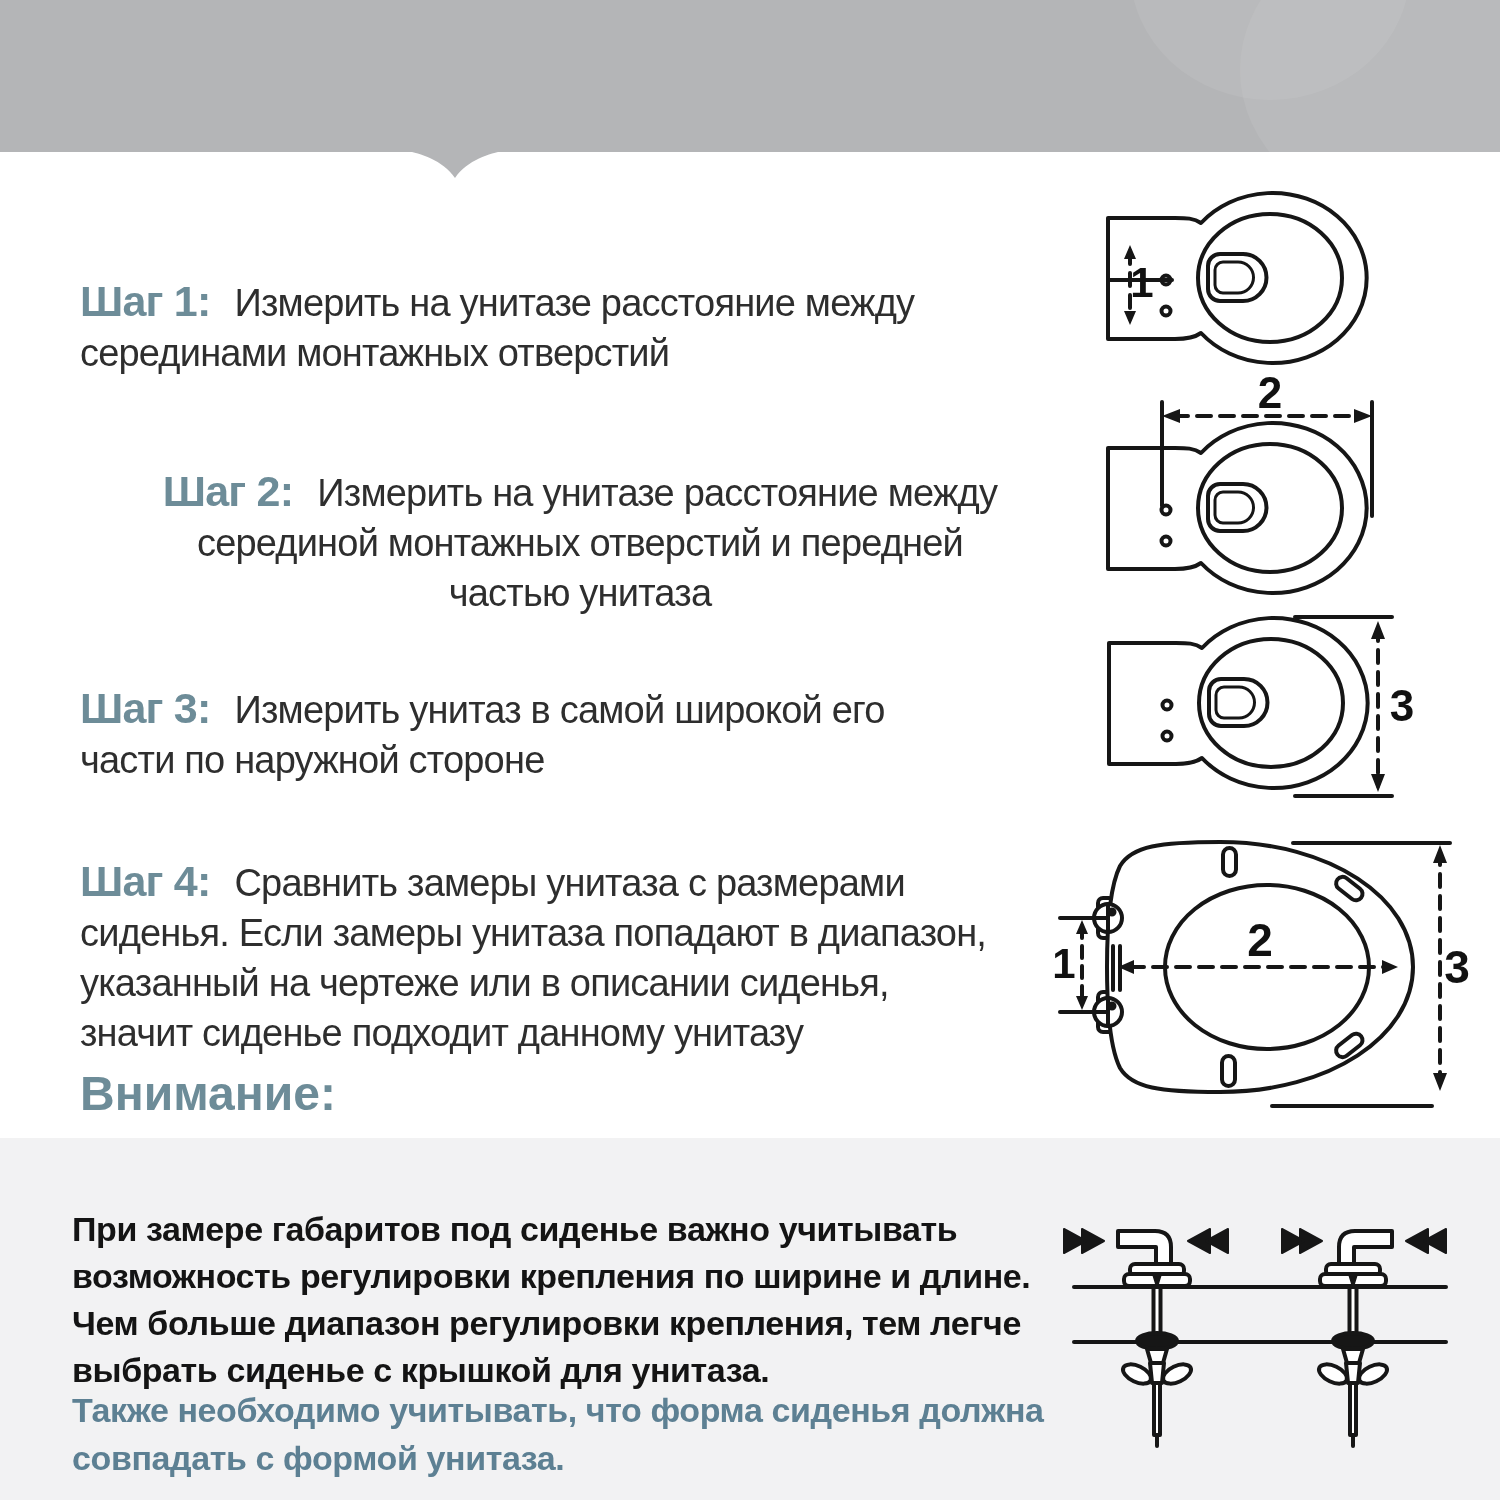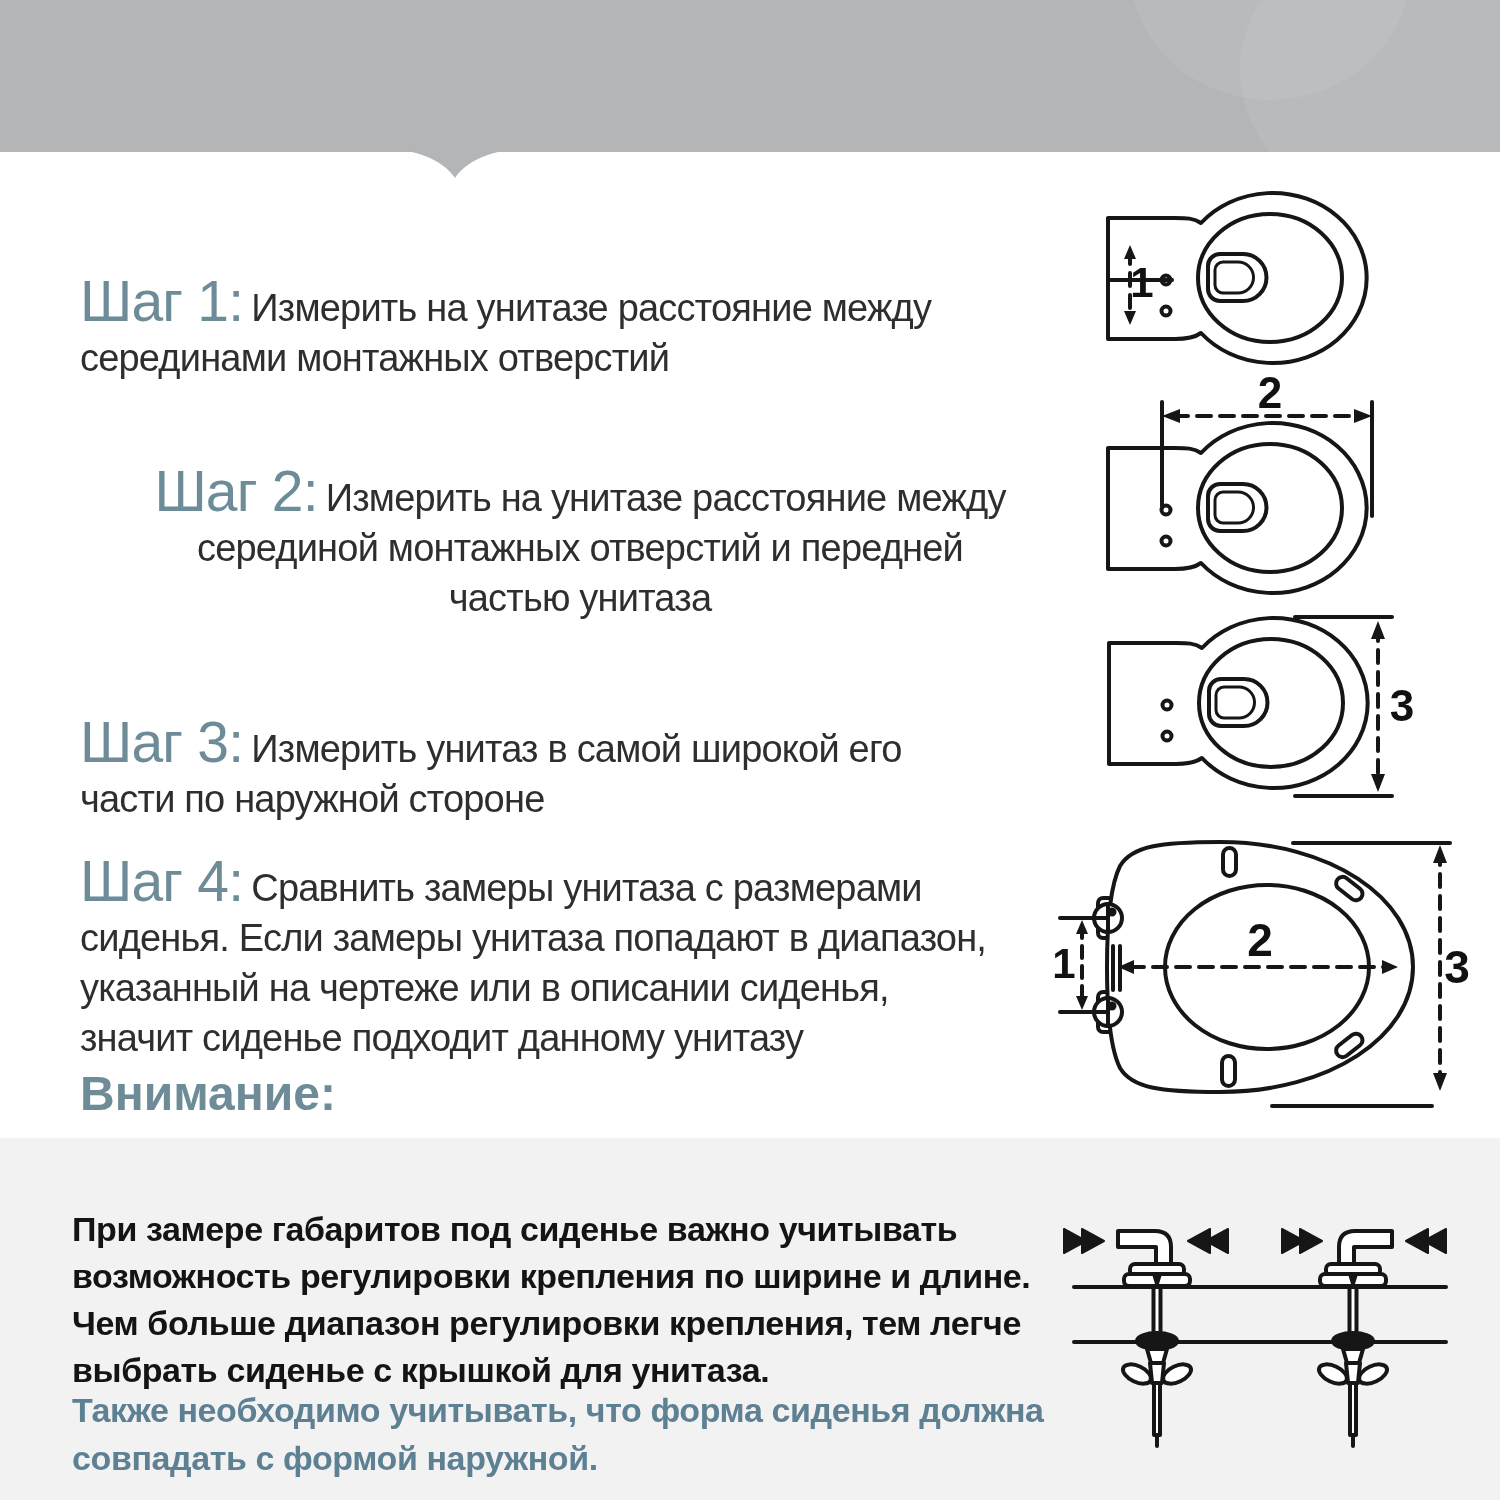--- a/index.html
+++ b/index.html
@@ -11,23 +11,23 @@
   .blob{position:absolute;border-radius:50%;background:rgba(255,255,255,0.07);}
   .blob.b1{right:-50px;top:-70px;width:310px;height:280px;}
   .blob.b2{right:90px;top:-160px;width:280px;height:260px;}
   .title{position:absolute;left:80px;top:44px;font-size:56px;font-weight:700;
          letter-spacing:-1px;color:#121212;white-space:nowrap;}
   .header-tail{position:absolute;left:407px;top:151px;width:96px;height:28px;}
 
   
   .step{position:absolute;left:80px;width:1000px;font-size:38px;line-height:50px;
         letter-spacing:-0.8px;color:#2e2e2e;}
-  .step-label{font-weight:400;font-size:57px;color:#6d8c98;margin-right:8px;}
+  .step-label{font-weight:700;font-size:43px;color:#6d8c98;margin-right:24px;}
   .pre{white-space:pre-line;}
-  .s1{top:238px;} .s2{top:428px;text-align:center;} .s3{top:679px;} .s4{top:818px;}
+  .s1{top:238px;} .s2{top:428px;text-align:center;} .s3{top:645px;} .s4{top:818px;}
 
   .attention{position:absolute;left:80px;top:1066px;font-size:48px;font-weight:700;color:#6d8c98;}
 
   
   .footer{position:absolute;left:0;top:1138px;width:1500px;height:362px;background:#f2f2f3;}
   .para-bold{position:absolute;left:72px;top:1172px;width:1020px;font-size:34px;font-weight:700;
              line-height:47px;letter-spacing:-0.4px;color:#141414;}
   .para-accent{position:absolute;left:72px;top:1352px;width:1020px;font-size:34px;font-weight:700;
                line-height:48px;letter-spacing:-0.4px;color:#5d8093;}
 
@@ -99,21 +99,21 @@
 значит сиденье подходит данному унитазу</span></p>
 
   <div class="attention">Внимание:</div>
 
   <div class="footer"></div>
   <p class="para-bold pre">При замере габаритов под сиденье важно учитывать
 возможность регулировки крепления по ширине и длине.
 Чем больше диапазон регулировки крепления,  тем легче
 выбрать сиденье с крышкой для унитаза.</p>
   <p class="para-accent pre">Также необходимо учитывать, что форма сиденья должна
-совпадать с формой наружной.</p>
+совпадать с формой унитаза.</p>
 
   <svg class="diagram d1" width="330" height="195" viewBox="0 0 330 195">
     <use href="#toiletTop" x="0" y="5"></use>
     <g stroke="#161616" stroke-width="4" fill="none" stroke-linecap="round">
       <line x1="50" y1="66" x2="50" y2="134" stroke-dasharray="13 9"></line>
       <line x1="30" y1="95" x2="92" y2="95"></line>
     </g>
     <path d="M 50,60 L 44,74 L 56,74 Z M 50,140 L 44,126 L 56,126 Z" fill="#161616"></path>
     <text x="62" y="112" font-size="42" text-anchor="middle">1</text>
   </svg>

